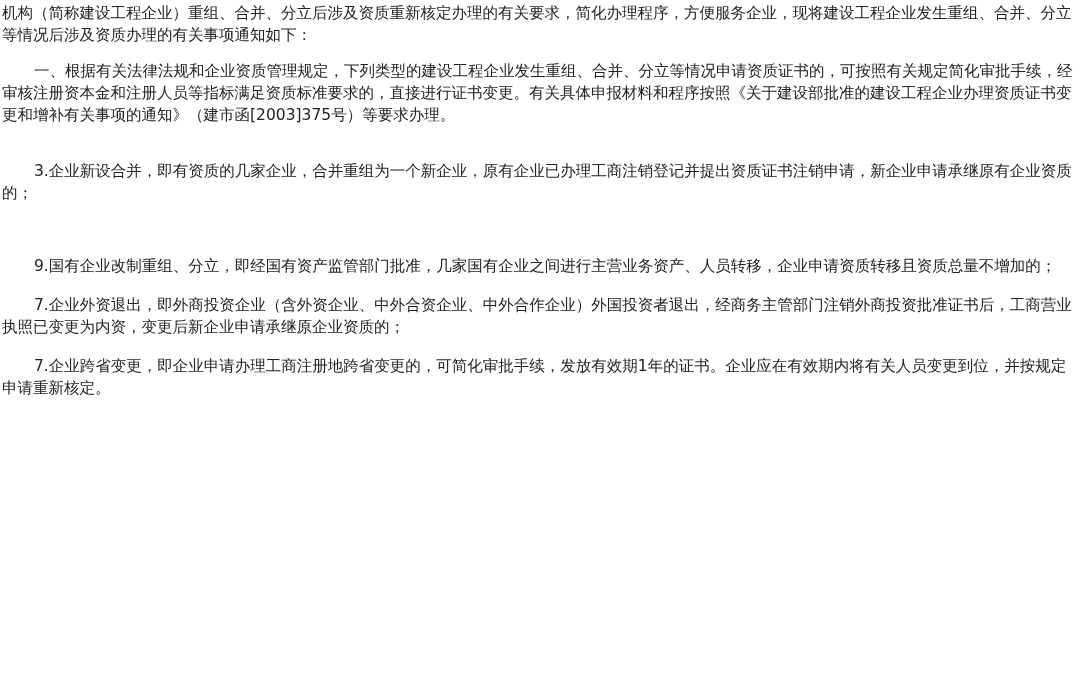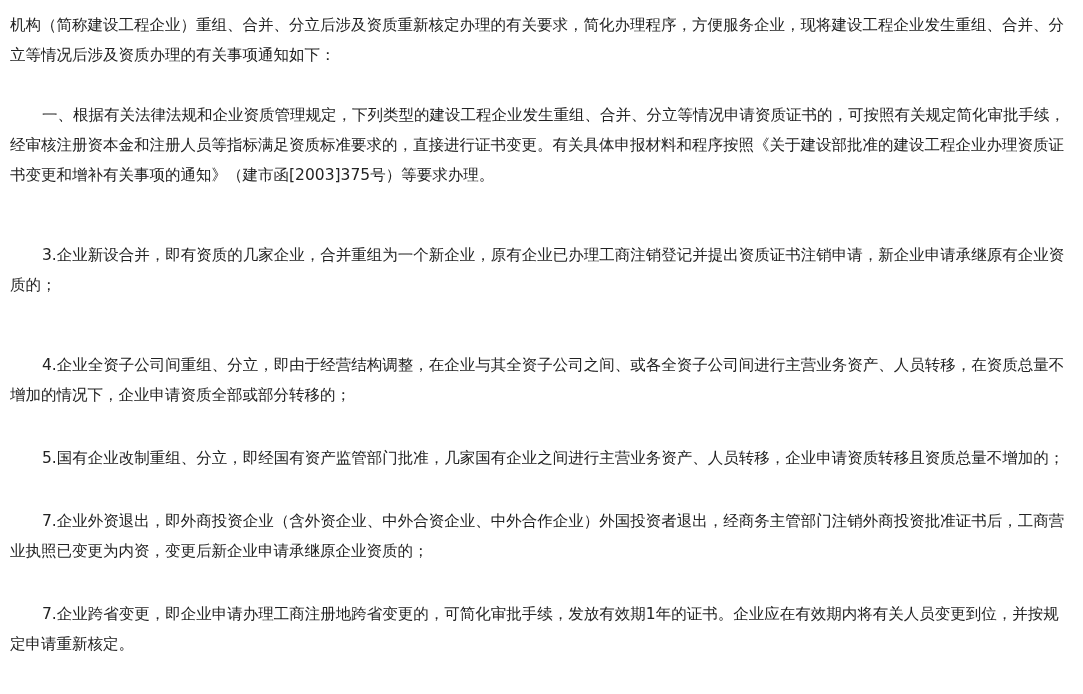--- a/index.html
+++ b/index.html
@@ -16,22 +16,22 @@
       color: #222222;
       font-size: 15.5px;
     }
     .article {
       position: absolute;
       left: 2px;
       top: 2px;
       width: 1076px;
     }
     .para {
-      margin: 8px;
-      line-height: 30px;
+      margin: 0;
+      line-height: 22px;
       word-break: break-all;
     }
     .para.indent {
       text-indent: 32px;
     }
     .gap {
       height: 17px;
     }
     .gap-small {
       height: 14px;
@@ -42,20 +42,19 @@
 
 <div class="article">
   <p class="para">机构（简称建设工程企业）重组、合并、分立后涉及资质重新核定办理的有关要求，简化办理程序，方便服务企业，现将建设工程企业发生重组、合并、分立等情况后涉及资质办理的有关事项通知如下：</p>
   <div class="gap-small"></div>
   <p class="para indent">一、根据有关法律法规和企业资质管理规定，下列类型的建设工程企业发生重组、合并、分立等情况申请资质证书的，可按照有关规定简化审批手续，经审核注册资本金和注册人员等指标满足资质标准要求的，直接进行证书变更。有关具体申报材料和程序按照《关于建设部批准的建设工程企业办理资质证书变更和增补有关事项的通知》（建市函[2003]375号）等要求办理。</p>
   <div class="gap"></div>
   <div class="gap"></div>
   <p class="para indent">3.企业新设合并，即有资质的几家企业，合并重组为一个新企业，原有企业已办理工商注销登记并提出资质证书注销申请，新企业申请承继原有企业资质的；</p>
   <div class="gap"></div>
   <div class="gap"></div>
-  <p class="para indent">4.企业全资子公司间重组、分立，即由于经营结构调整，在企业与其全资子公司之间、或各全资子公司间进行主营业务资产、人员转移，在资质总量不增加的情况下，企业申请资质全部或部分转移的；</p>
   <div class="gap"></div>
-  <p class="para indent">5.国有企业改制重组、分立，即经国有资产监管部门批准，几家国有企业之间进行主营业务资产、人员转移，企业申请资质转移且资质总量不增加的；</p>
+  <p class="para indent">9.国有企业改制重组、分立，即经国有资产监管部门批准，几家国有企业之间进行主营业务资产、人员转移，企业申请资质转移且资质总量不增加的；</p>
   <div class="gap"></div>
   <p class="para indent">7.企业外资退出，即外商投资企业（含外资企业、中外合资企业、中外合作企业）外国投资者退出，经商务主管部门注销外商投资批准证书后，工商营业执照已变更为内资，变更后新企业申请承继原企业资质的；</p>
   <div class="gap"></div>
   <p class="para indent">7.企业跨省变更，即企业申请办理工商注册地跨省变更的，可简化审批手续，发放有效期1年的证书。企业应在有效期内将有关人员变更到位，并按规定申请重新核定。</p>
 </div>
 
 </body></html>

